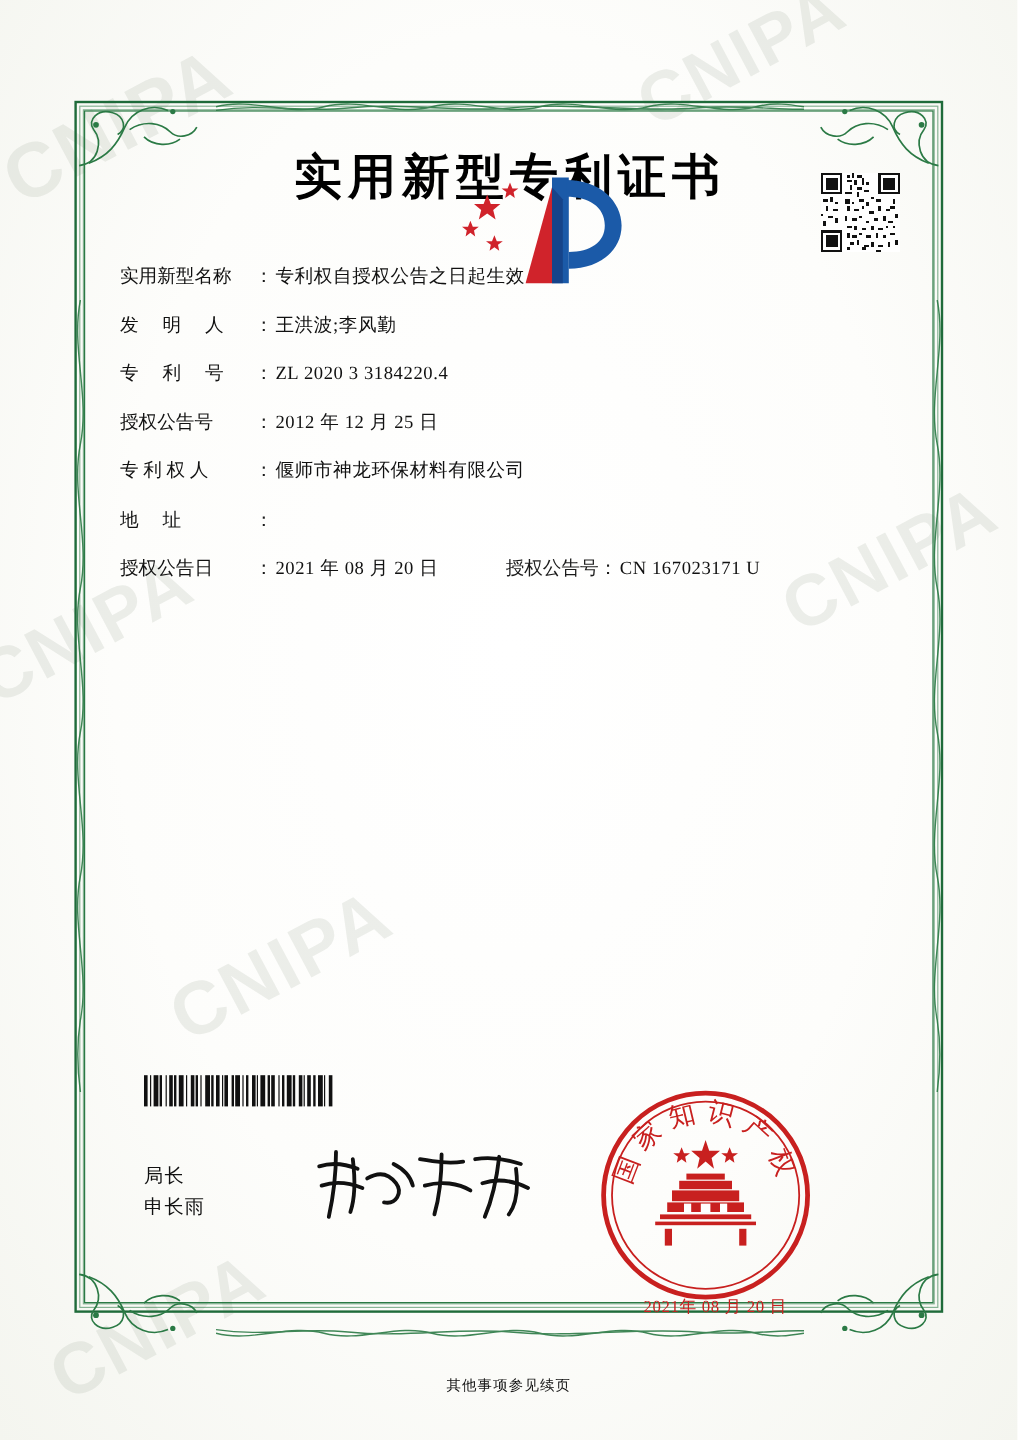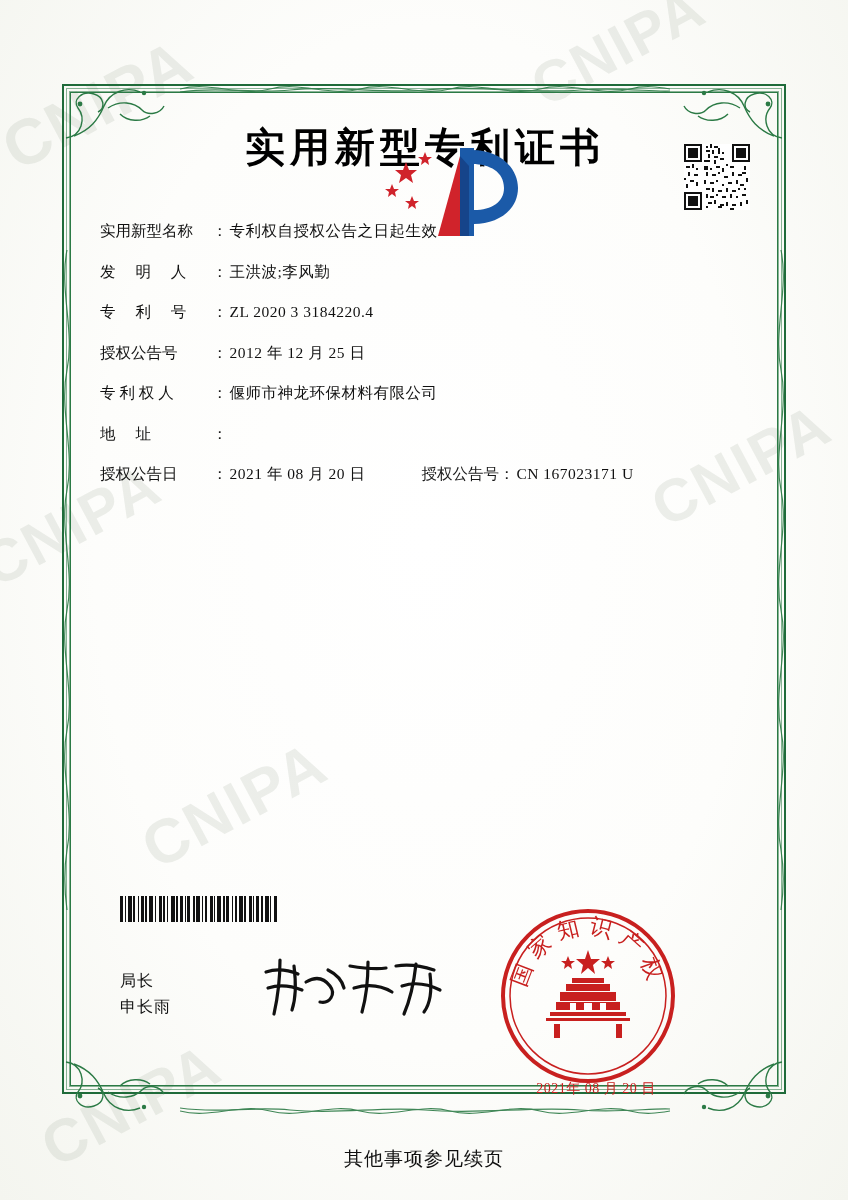--- a/index.html
+++ b/index.html
@@ -227,21 +227,21 @@
     font-size: 14.5px;
     color: #111;
     letter-spacing: 1px;
   }
   .footer-note {
     position: absolute;
     left: 0;
     right: 0;
     top: 1146px;
     text-align: center;
-    font-size: 19px;
+    font-size: 12px;
     color: #111;
     letter-spacing: 1px;
   }
 </style>
 </head>
 <body>
 
 <div class="page">
 
   <div class="watermark-layer">

